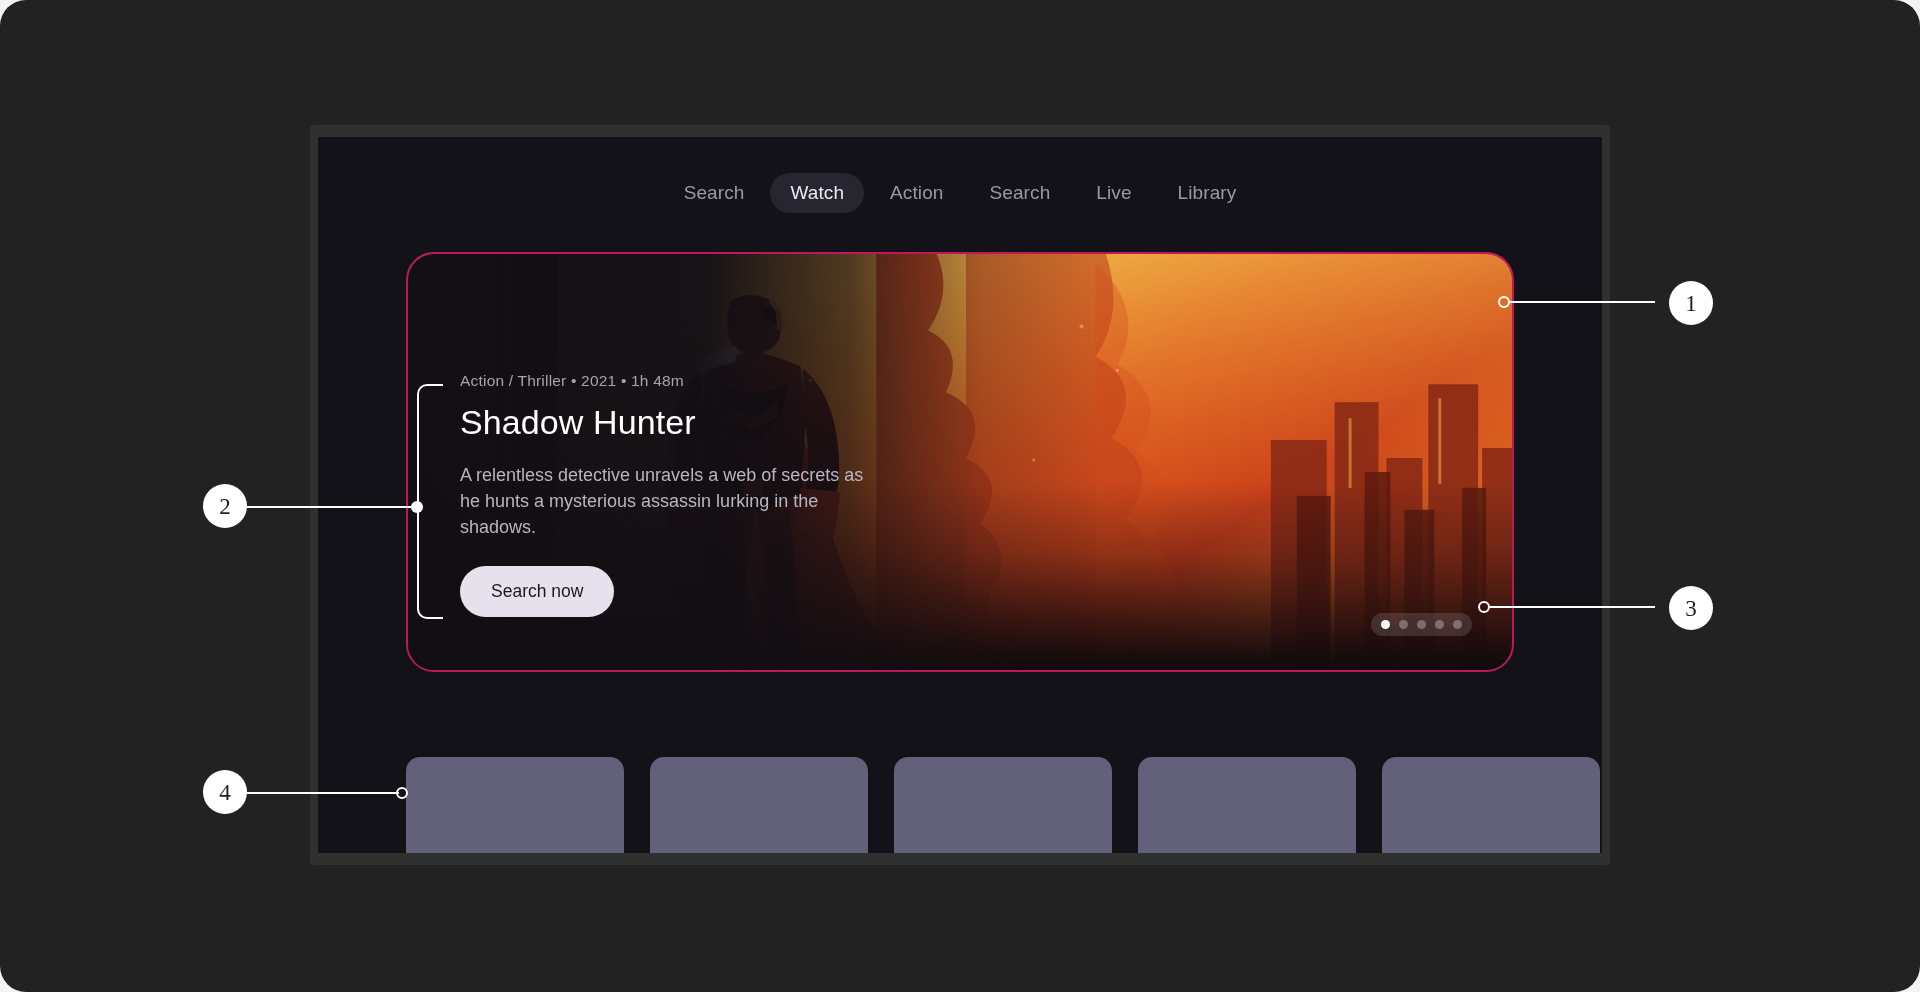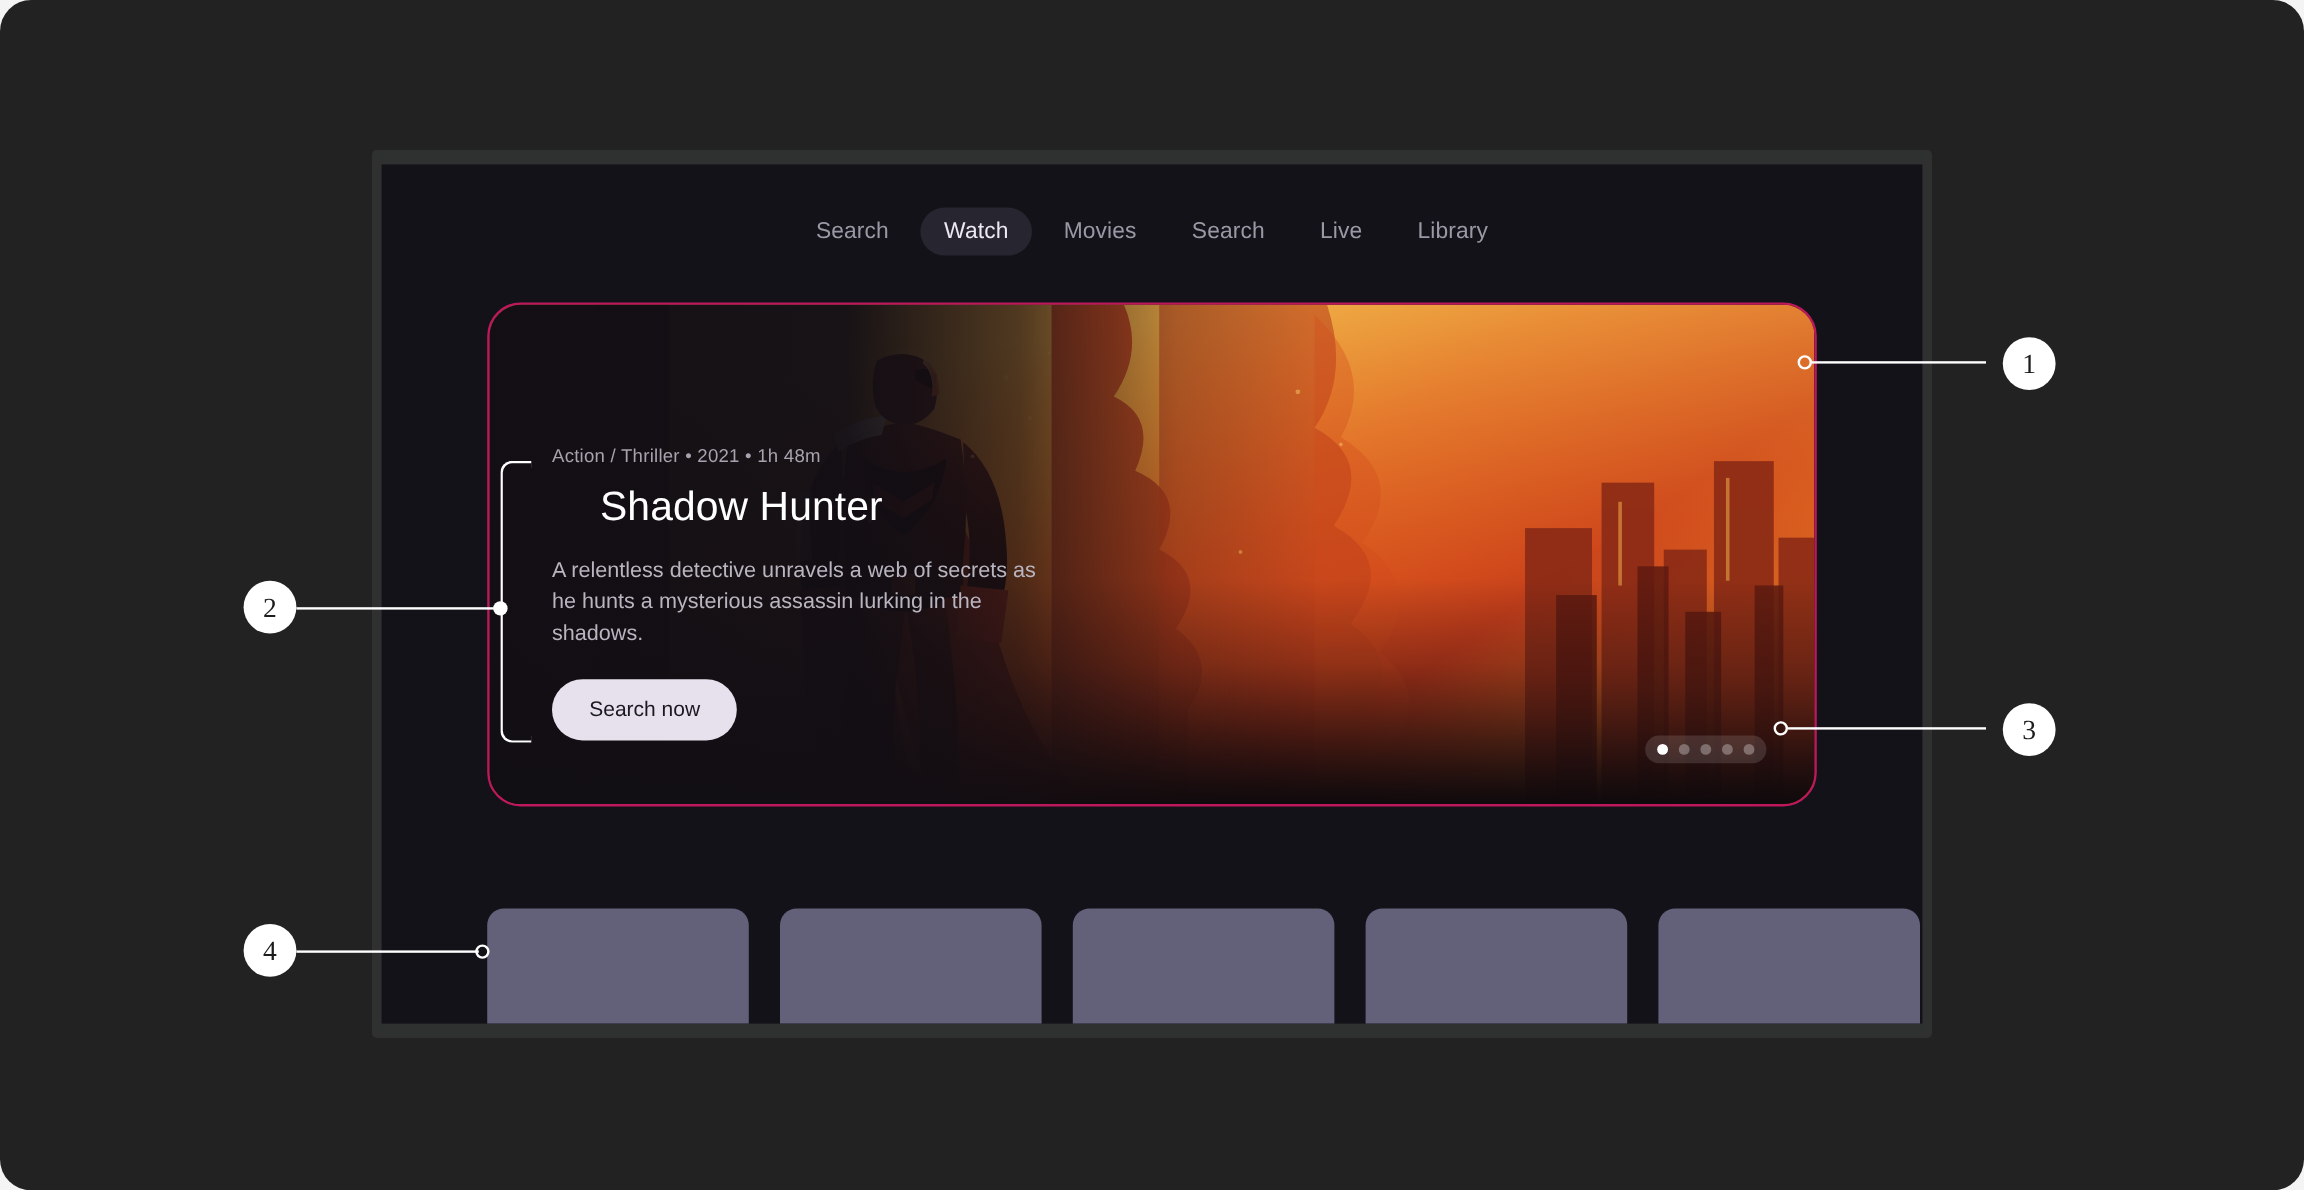--- a/index.html
+++ b/index.html
@@ -107,21 +107,20 @@
     color: #a6a2ae;
     letter-spacing: .2px;
     margin-bottom: 13px;
   }
   .hero-title {
     font-size: 34px;
     font-weight: 400;
     color: #ffffff;
     letter-spacing: .1px;
     margin-bottom: 20px;
-    margin-left: 40px;
   }
   .hero-desc {
     font-size: 18px;
     line-height: 1.45;
     color: #b9b5c0;
     width: 410px;
     margin-bottom: 26px;
   }
   .watch-btn {
     display: inline-block;
@@ -227,21 +226,21 @@
 <div id="root">
 
   <div class="page-surface"></div>
 
   <div class="device-frame">
     <div class="device-screen">
 
       <nav class="topnav">
         <div class="nav-item">Search</div>
         <div class="nav-item active">Watch</div>
-        <div class="nav-item">Movies</div>
+        <div class="nav-item">Action</div>
         <div class="nav-item">Search</div>
         <div class="nav-item">Live</div>
         <div class="nav-item">Library</div>
       </nav>
 
       <section class="hero">
 
         <div class="hero-art">
           <svg viewBox="0 0 1108 420" preserveAspectRatio="xMidYMid slice" aria-hidden="true">
             <defs>

